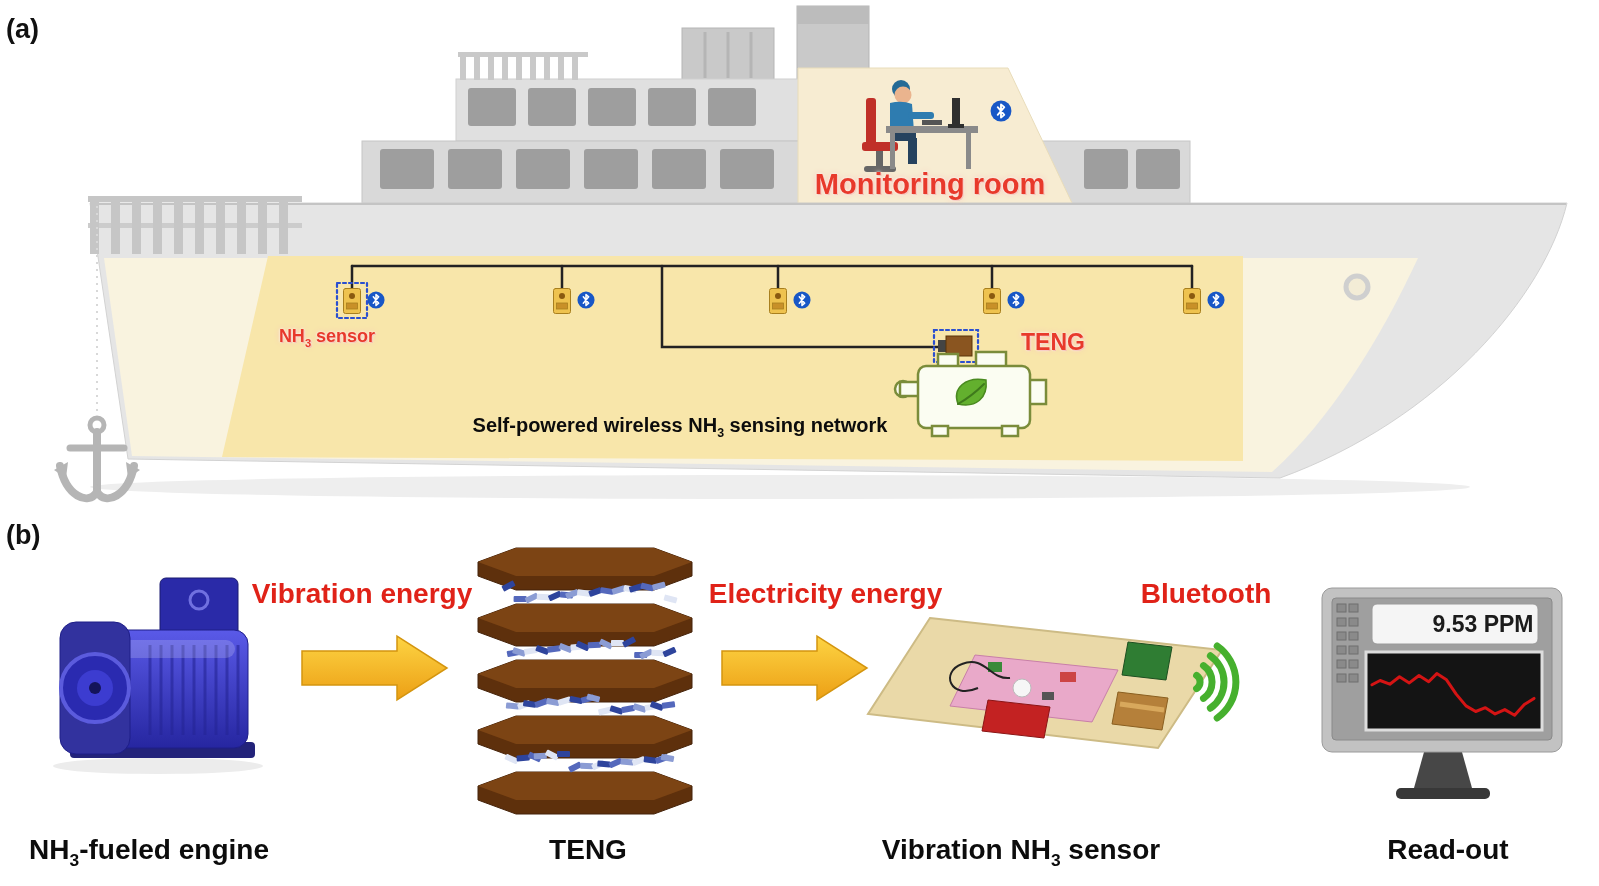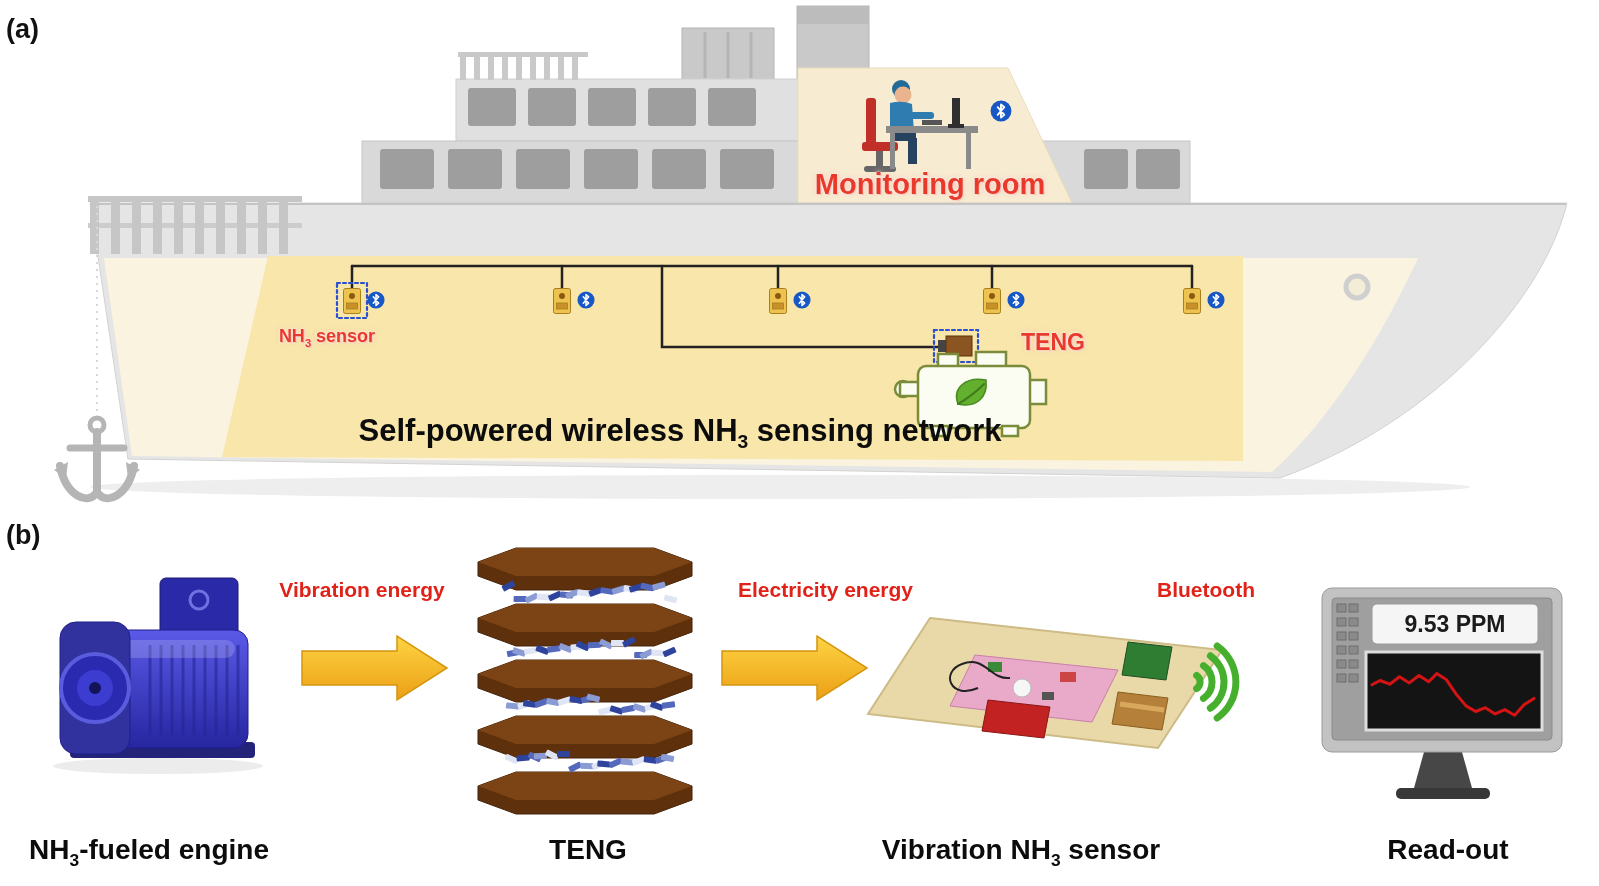--- a/index.html
+++ b/index.html
@@ -3,24 +3,24 @@
 <meta charset="utf-8">
 <style>
   html,body{margin:0;padding:0;background:#ffffff;}
   .figure{position:relative;width:1599px;height:886px;background:#ffffff;
           font-family:"Liberation Sans","DejaVu Sans",sans-serif;overflow:hidden;}
   .gfx{position:absolute;left:0;top:0;}
   .overlay{position:absolute;line-height:1.12;white-space:nowrap;}
   .panel-label{font-weight:bold;font-size:27px;color:#111;}
   .red-glow{color:#e8392b;font-weight:bold;text-align:center;
             text-shadow:0 0 3px #ffffff,0 0 6px #f7c3b6,1px 1px 0 #f2b3a6;}
-  .red-plain{color:#e02218;font-weight:bold;text-align:center;font-size:21px;}
+  .red-plain{color:#e02218;font-weight:bold;text-align:center;font-size:28px;}
   .caption{color:#0c0c0c;font-weight:bold;text-align:center;font-size:28px;}
-  .net-caption{color:#0c0c0c;font-weight:bold;text-align:center;font-size:31px;}
-  .readout-value{font-weight:bold;text-align:center;font-size:23px;color:#1b1b1b;}
+  .net-caption{color:#0c0c0c;font-weight:bold;text-align:center;font-size:20px;}
+  .readout-value{font-weight:bold;text-align:center;font-size:23px;color:#1b1b1b;padding-left:28px;}
   sub{font-size:0.62em;}
 </style>
 </head>
 <body>
 
 <div class="figure">
 
 <svg class="gfx" width="1599" height="886" viewBox="0 0 1599 886" xmlns="http://www.w3.org/2000/svg" xmlns:xlink="http://www.w3.org/1999/xlink">
   <defs>
     <linearGradient id="gy" x1="0" y1="0" x2="0" y2="1">

